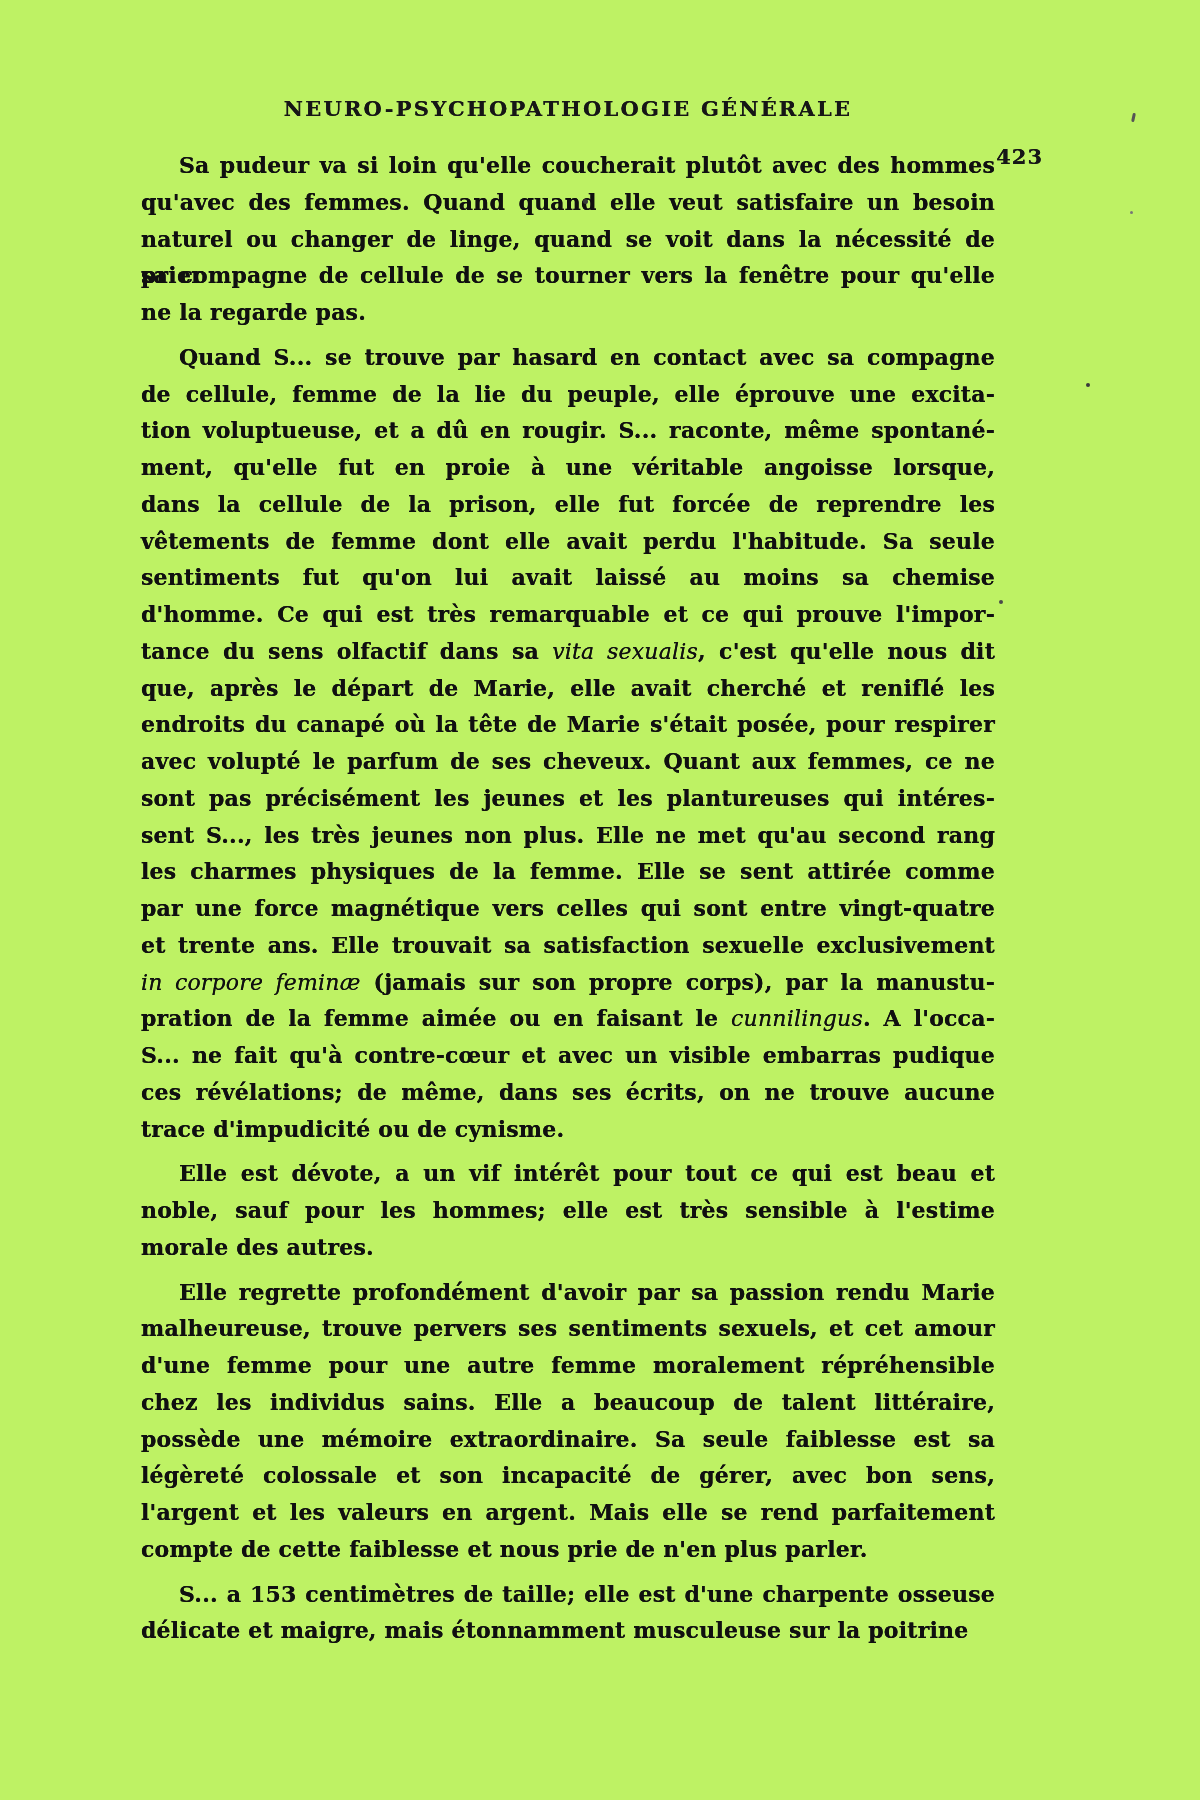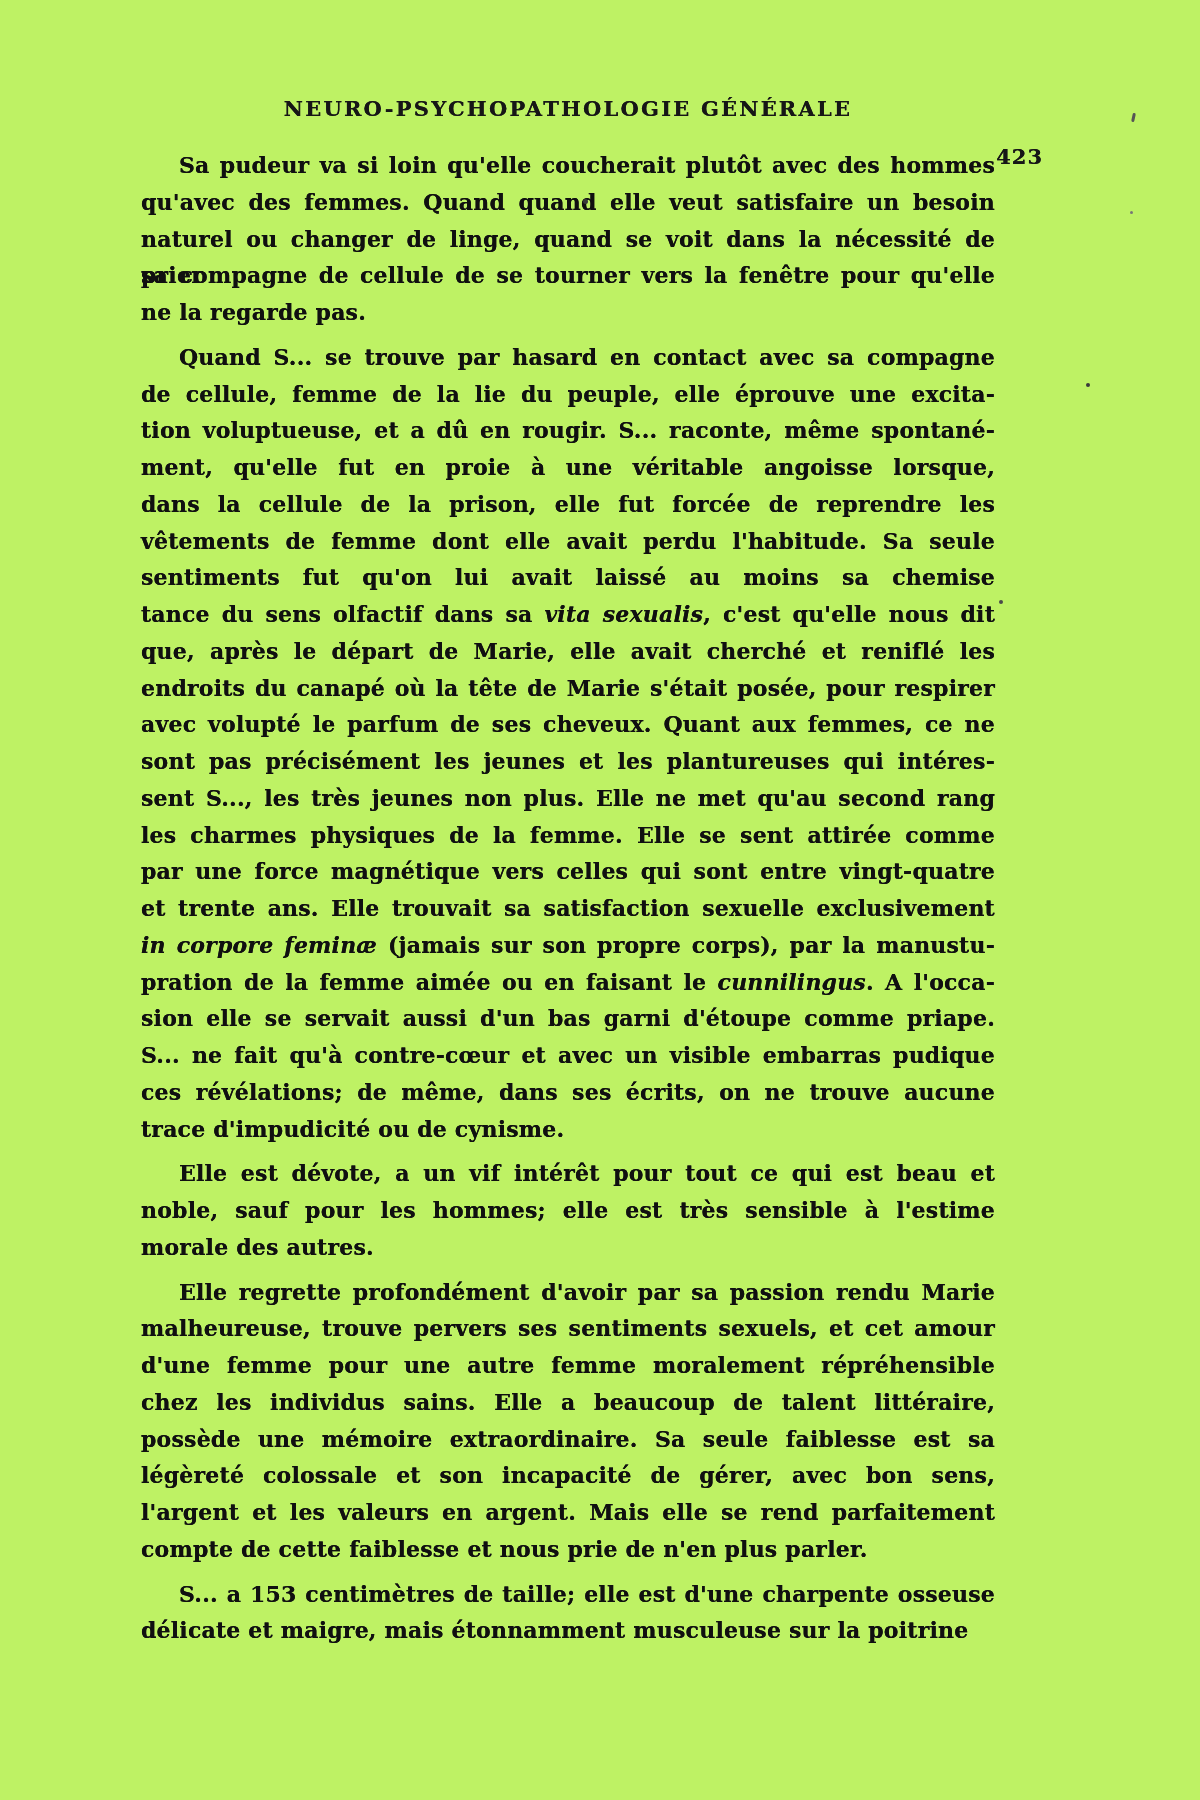--- a/index.html
+++ b/index.html
@@ -71,21 +71,21 @@
     text-shadow: 0 0 0.5px #1a1a1a;
   }
   .line.first {
     text-indent: 38px;
   }
   .line.last {
     text-align-last: left;
   }
   .line i {
     font-style: italic;
-    font-weight: bold;
+    font-weight: normal;
   }
   .speck {
     position: absolute;
     background: #3a3a3a;
     border-radius: 50%;
   }
   .speck.sp1 { left: 583px; top: 199px; width: 5px; height: 5px; }
   .speck.sp2 { left: 1132px; top: 113px; width: 3px; height: 9px; border-radius: 2px; transform: rotate(12deg); background: #555; }
   .speck.sp3 { left: 1086px; top: 383px; width: 4px; height: 4px; }
   .speck.sp4 { left: 999px; top: 600px; width: 4px; height: 4px; background: #4a4a4a; }
@@ -110,32 +110,32 @@
         <div class="line last">ne la regarde pas.</div>
       </div>
       <div class="paragraph">
         <div class="line first">Quand S... se trouve par hasard en contact avec sa compagne</div>
         <div class="line">de cellule, femme de la lie du peuple, elle éprouve une excita-</div>
         <div class="line">tion voluptueuse, et a dû en rougir. S... raconte, même spontané-</div>
         <div class="line">ment, qu'elle fut en proie à une véritable angoisse lorsque,</div>
         <div class="line">dans la cellule de la prison, elle fut forcée de reprendre les</div>
         <div class="line">vêtements de femme dont elle avait perdu l'habitude. Sa seule</div>
         <div class="line">sentiments fut qu'on lui avait laissé au moins sa chemise</div>
+        <div class="line">d'homme. Ce qui est très remarquable et ce qui prouve l'impor-</div>
         <div class="line">tance du sens olfactif dans sa <i>vita sexualis</i>, c'est qu'elle nous dit</div>
         <div class="line">que, après le départ de Marie, elle avait cherché et reniflé les</div>
         <div class="line">endroits du canapé où la tête de Marie s'était posée, pour respirer</div>
         <div class="line">avec volupté le parfum de ses cheveux. Quant aux femmes, ce ne</div>
         <div class="line">sont pas précisément les jeunes et les plantureuses qui intéres-</div>
         <div class="line">sent S..., les très jeunes non plus. Elle ne met qu'au second rang</div>
         <div class="line">les charmes physiques de la femme. Elle se sent attirée comme</div>
         <div class="line">par une force magnétique vers celles qui sont entre vingt-quatre</div>
         <div class="line">et trente ans. Elle trouvait sa satisfaction sexuelle exclusivement</div>
         <div class="line"><i>in corpore feminæ</i> (jamais sur son propre corps), par la manustu-</div>
         <div class="line">pration de la femme aimée ou en faisant le <i>cunnilingus</i>. A l'occa-</div>
-        <div class="line">sion elle se servait aussi d'un bas garni d'étoupe comme priape.</div>
         <div class="line">S... ne fait qu'à contre-cœur et avec un visible embarras pudique</div>
         <div class="line">ces révélations; de même, dans ses écrits, on ne trouve aucune</div>
         <div class="line last">trace d'impudicité ou de cynisme.</div>
       </div>
       <div class="paragraph">
         <div class="line first">Elle est dévote, a un vif intérêt pour tout ce qui est beau et</div>
         <div class="line">noble, sauf pour les hommes; elle est très sensible à l'estime</div>
         <div class="line last">morale des autres.</div>
       </div>
       <div class="paragraph">

